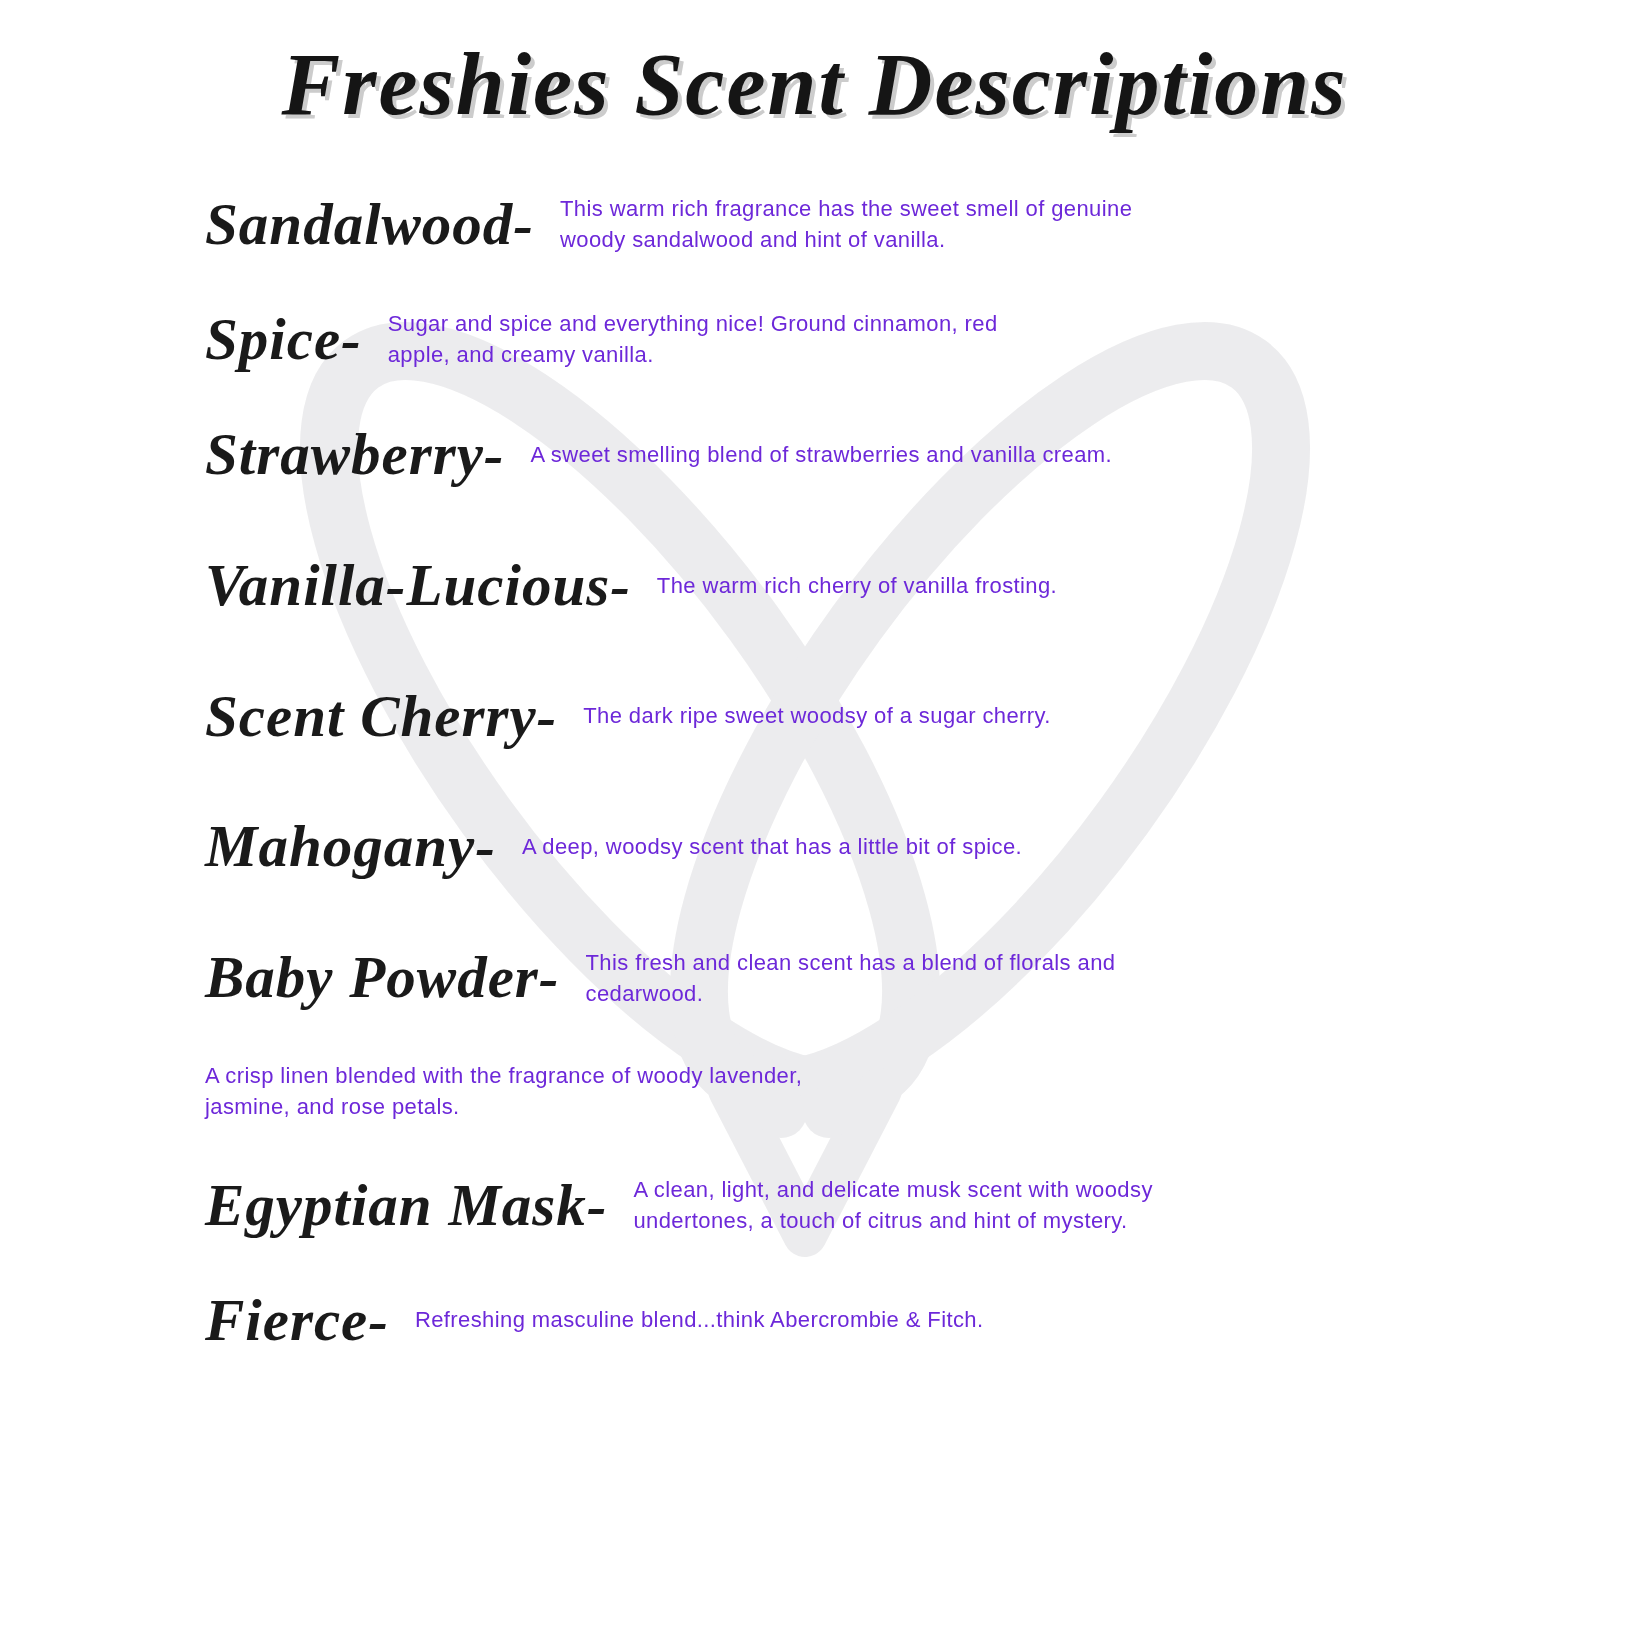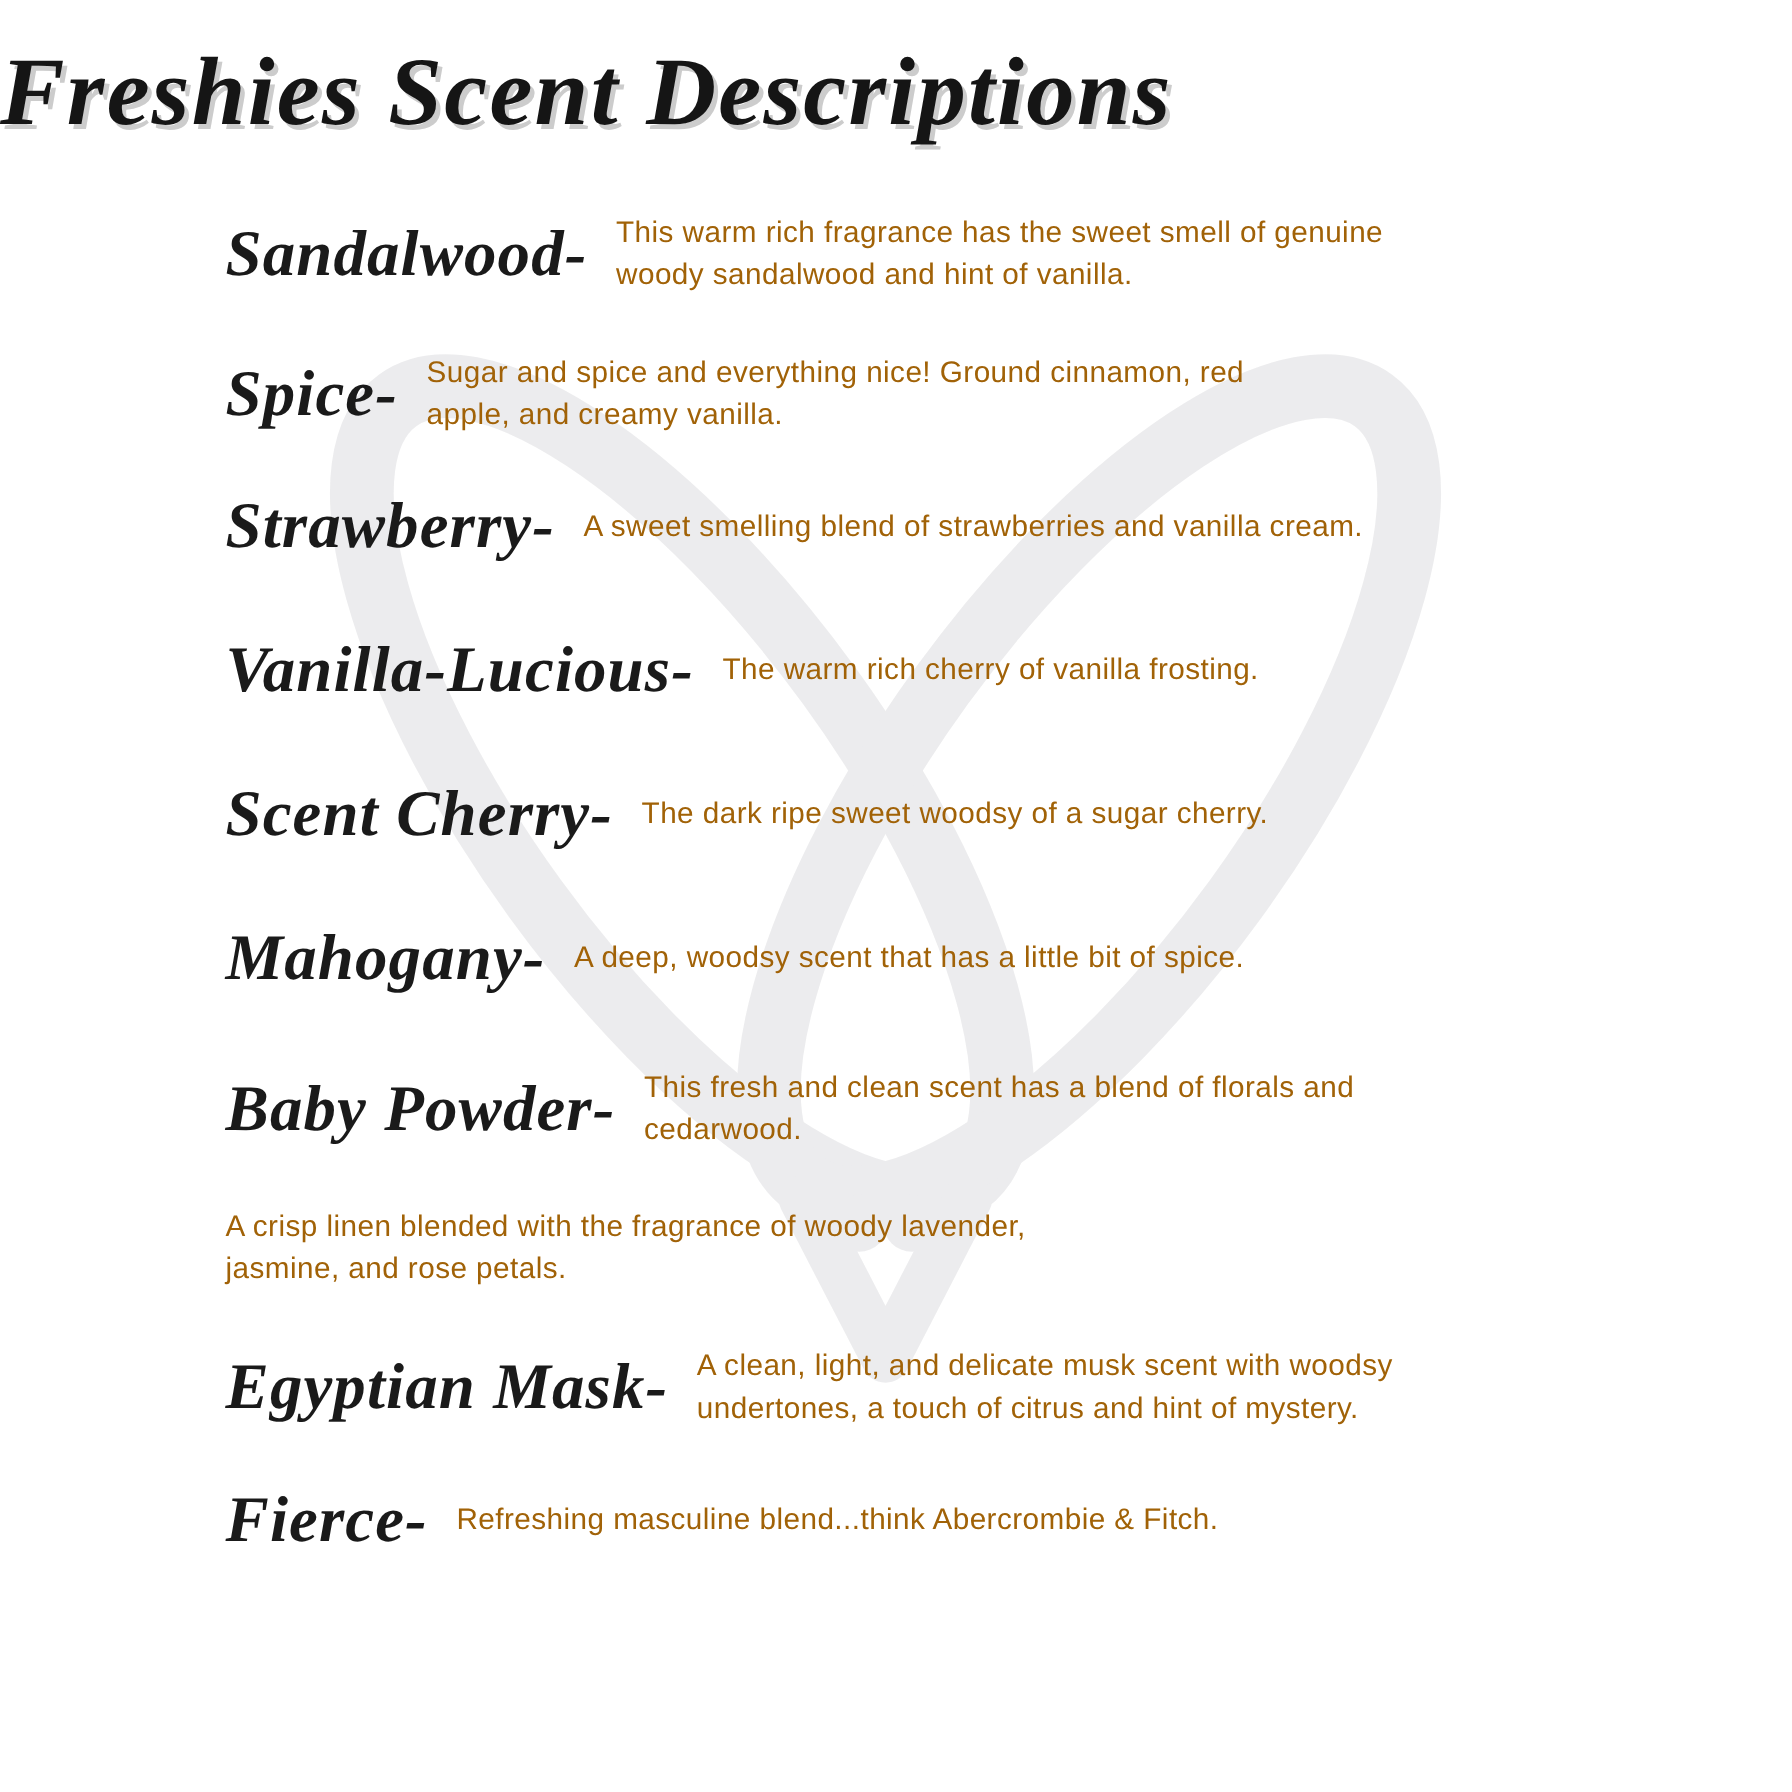--- a/index.html
+++ b/index.html
@@ -20,20 +20,21 @@
     width: 1330px;
     height: 1010px;
     z-index: 0;
     opacity: 0.8;
   }
 
   .title {
     position: relative;
     z-index: 1;
     margin: 34px 0 0 0;
+    text-align: center;
     font-family: cursive;
     font-style: italic;
     font-weight: 700;
     font-size: 88px;
     letter-spacing: 2px;
     color: #151515;
     text-shadow: 4px 4px 0 #cccccc;
   }
 
   .scent-list {
@@ -62,25 +63,25 @@
     letter-spacing: 1px;
     color: #1a1a1a;
     white-space: nowrap;
     margin-right: 26px;
     line-height: 1.1;
   }
 
   .scent-desc {
     flex: 1 1 auto;
     min-width: 0;
-    font-size: 27px;
+    font-size: 22px;
     line-height: 1.42;
     letter-spacing: 0.4px;
     font-weight: 300;
-    color: #a16207;
+    color: #6d28d9;
     white-space: pre-line;
   }
 </style>
 </head>
 <body>
 
 <div class="page">
 
   <svg class="watermark" viewBox="0 0 1330 1010" aria-hidden="true">
     <g fill="none" stroke="#e8e8ea" stroke-width="58">

